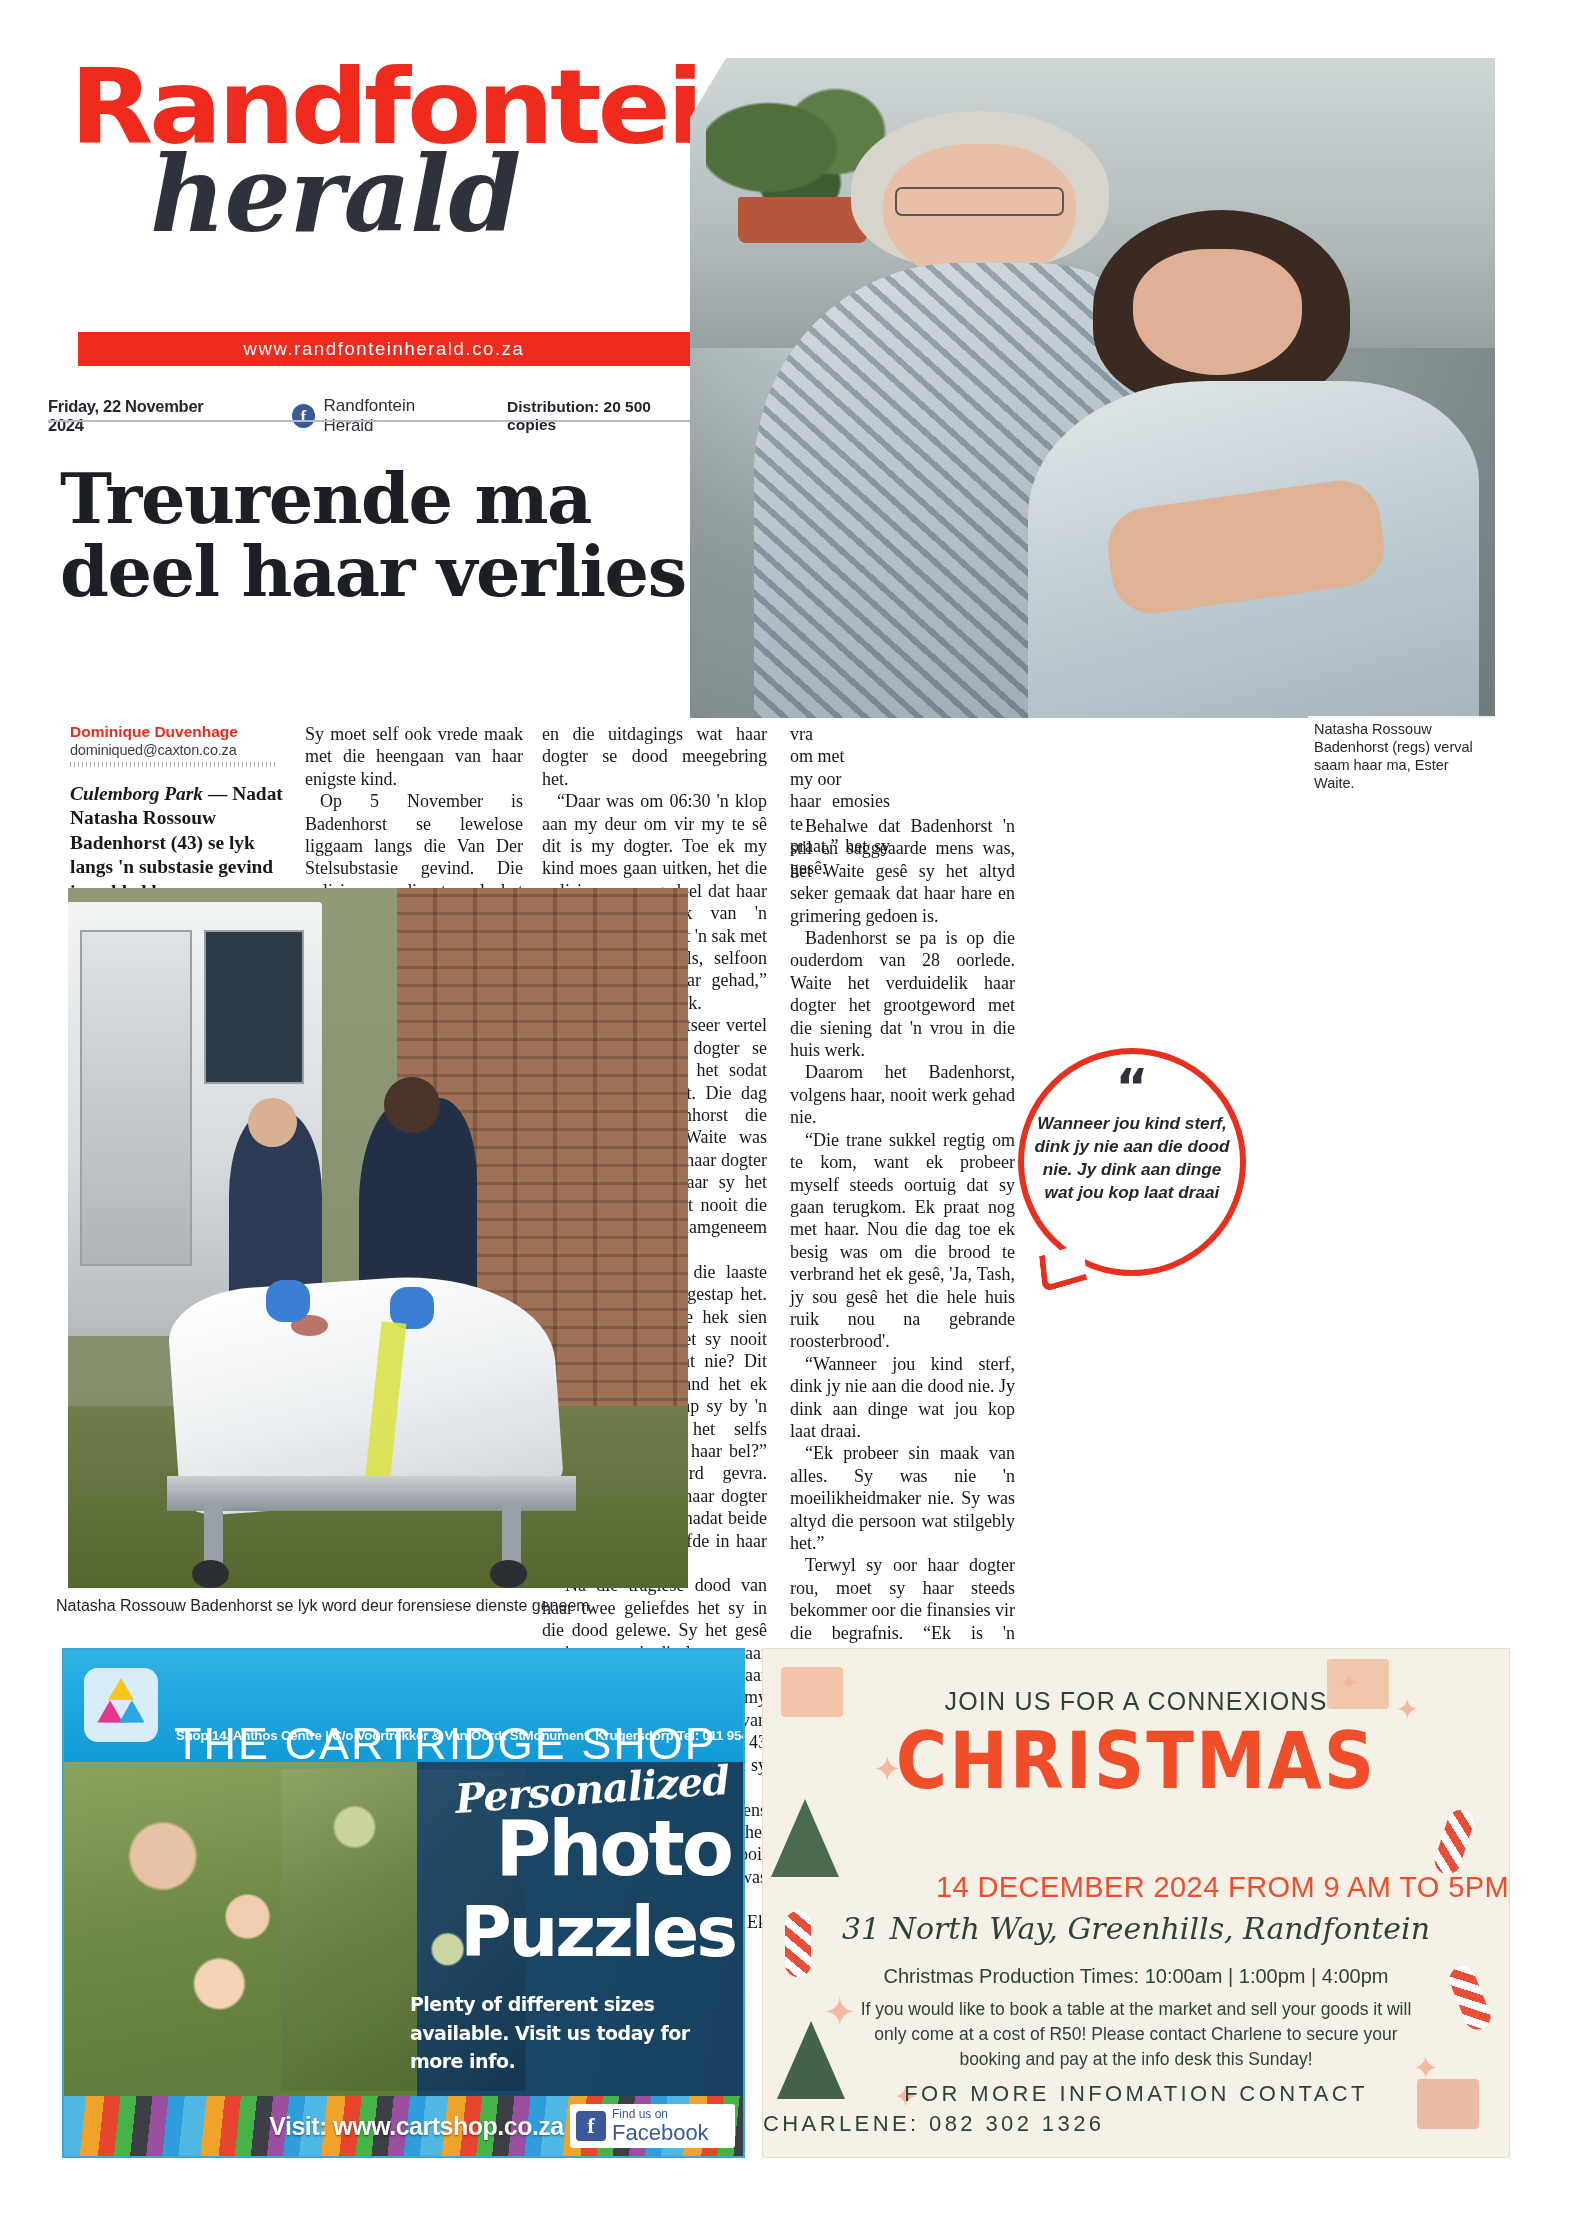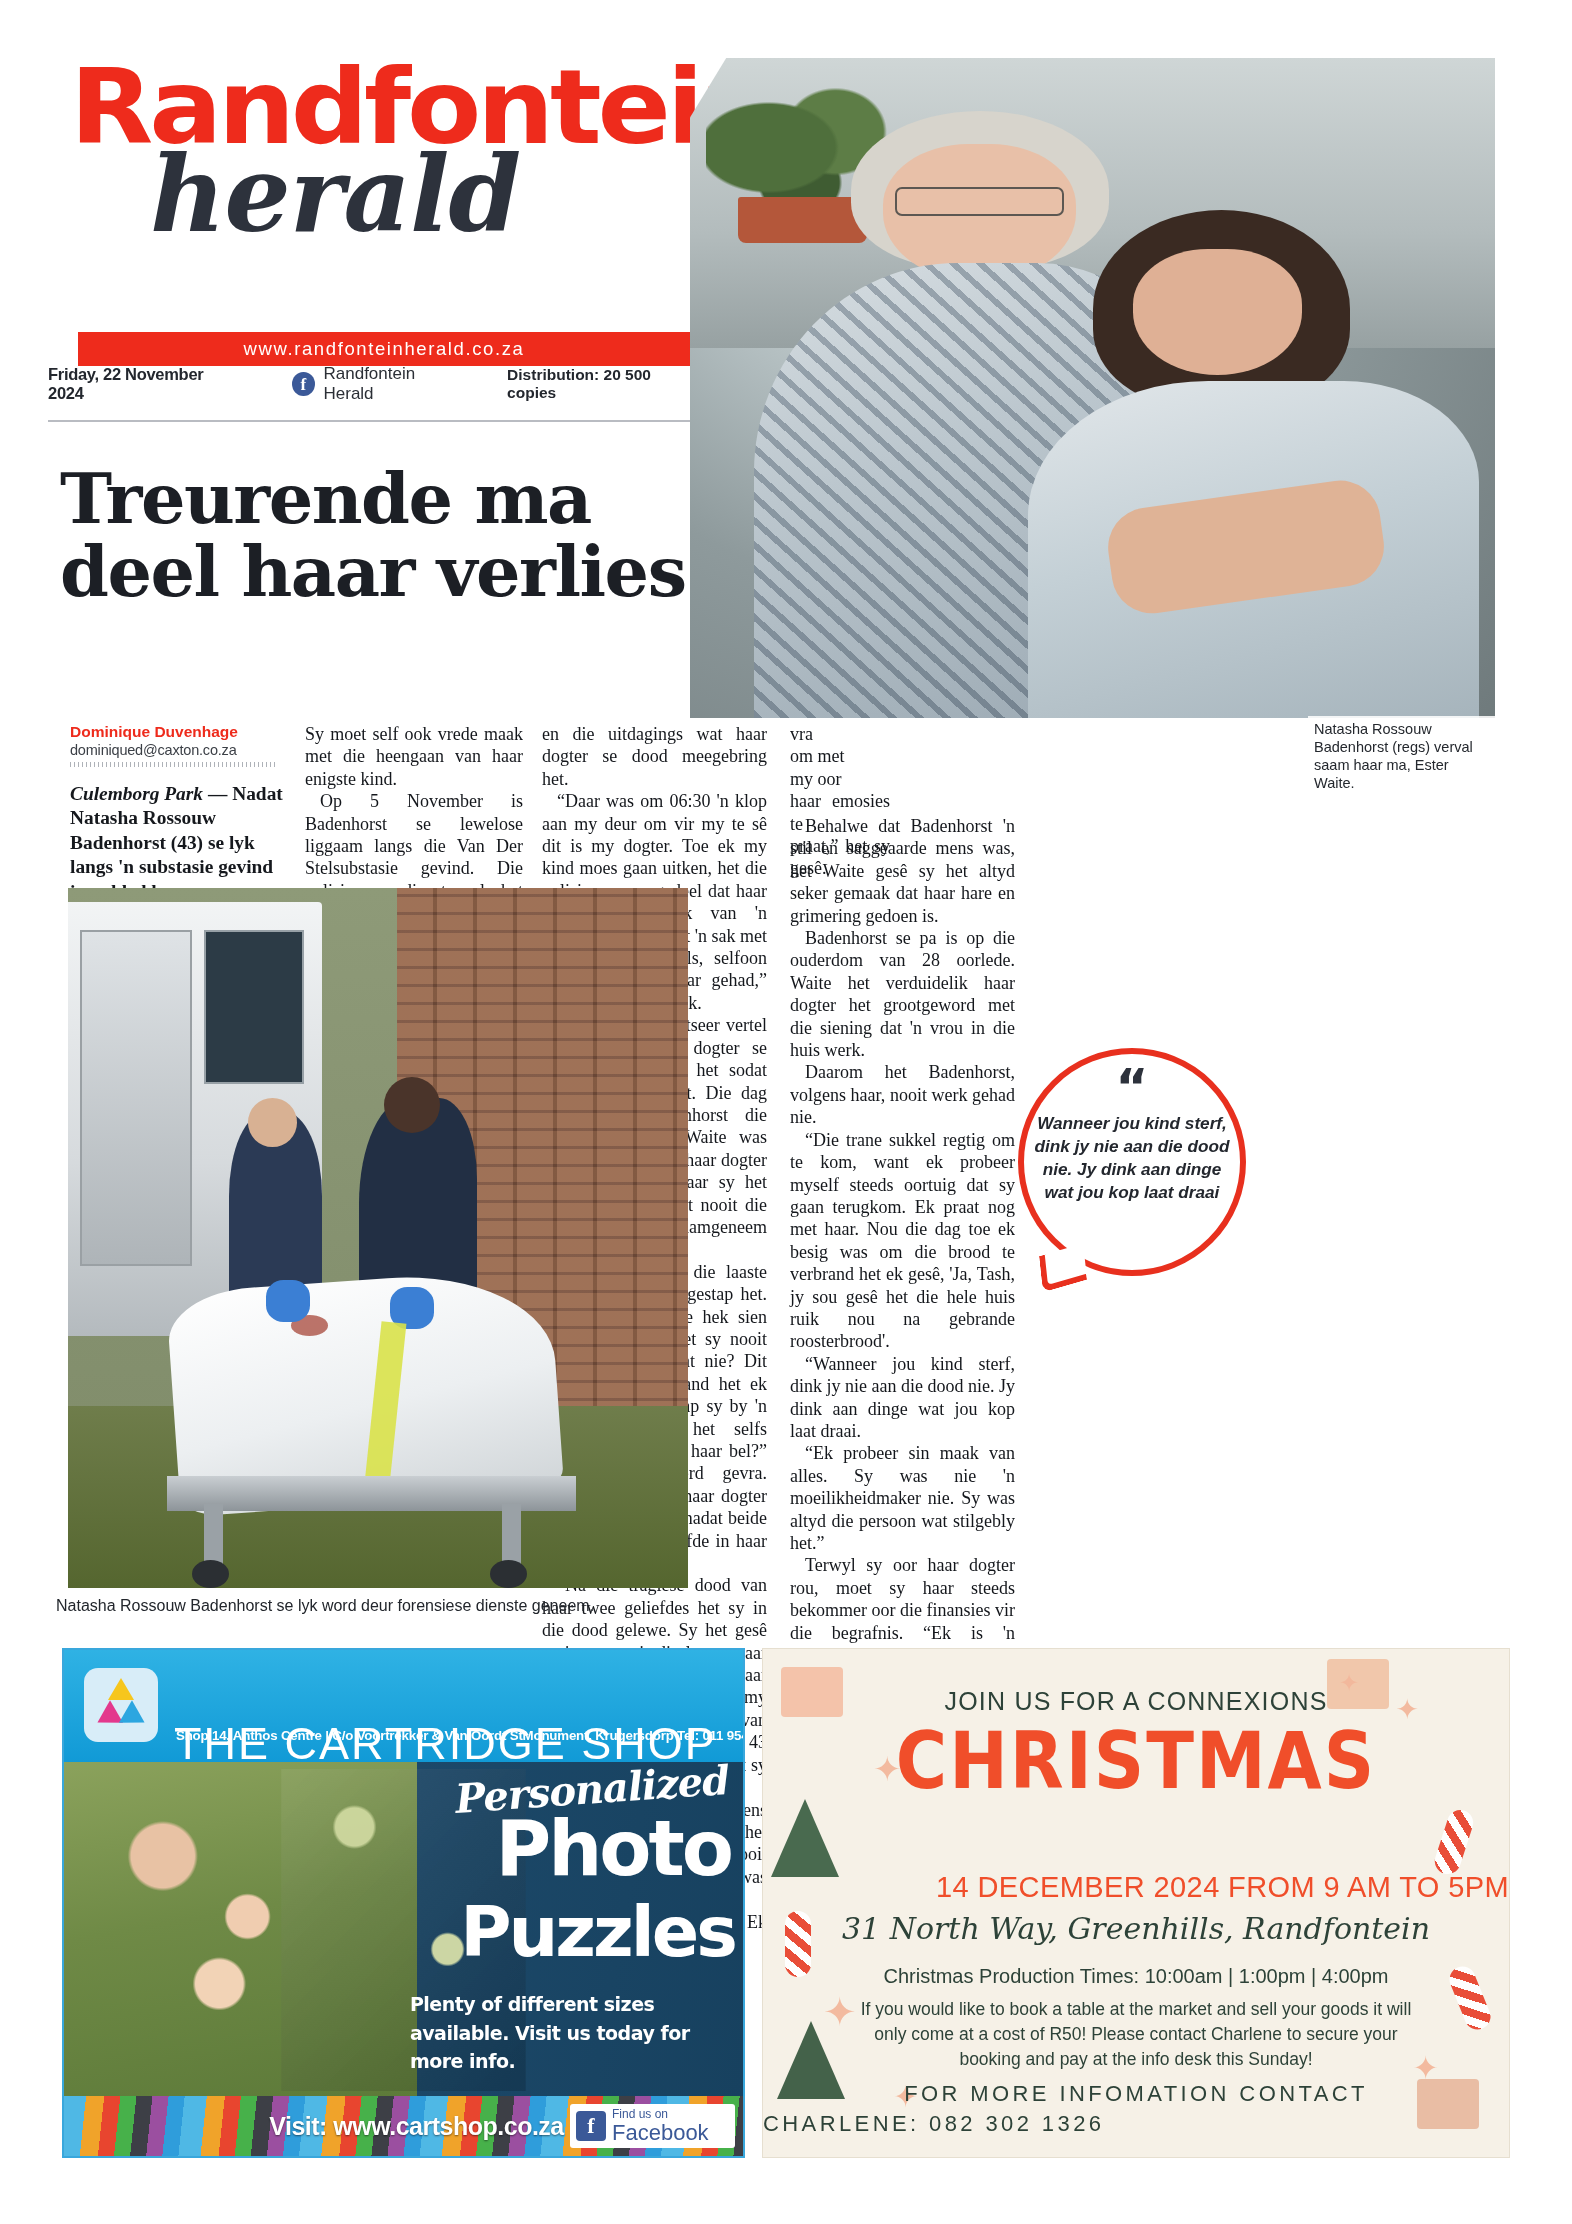--- a/index.html
+++ b/index.html
@@ -43,21 +43,21 @@
     position:absolute; left:78px; top:332px; width:612px; height:34px;
     background:#ee2b1c;
     display:flex; align-items:center; justify-content:center;
   }
   .url-band span {
     color:#fff; font-size:18.5px; letter-spacing:1.6px;
     font-family:"Liberation Sans", sans-serif;
   }
 
   .dateline {
-    position:absolute; left:48px; top:366px; width:645px; height:36px;
+    position:absolute; left:48px; top:398px; width:645px; height:36px;
     display:flex; align-items:center;
   }
   .dateline .date {
     font-size:16.5px; font-weight:700; color:#23272e; letter-spacing:-0.3px;
   }
   .fb-chip { display:flex; align-items:center; margin-left:60px; }
   .fb-icon {
     width:24px;height:24px;border-radius:50%;background:#3b5998;
     display:flex;align-items:center;justify-content:center;
     color:#fff;font-weight:700;font-size:17px;font-family:"Liberation Serif",serif;

